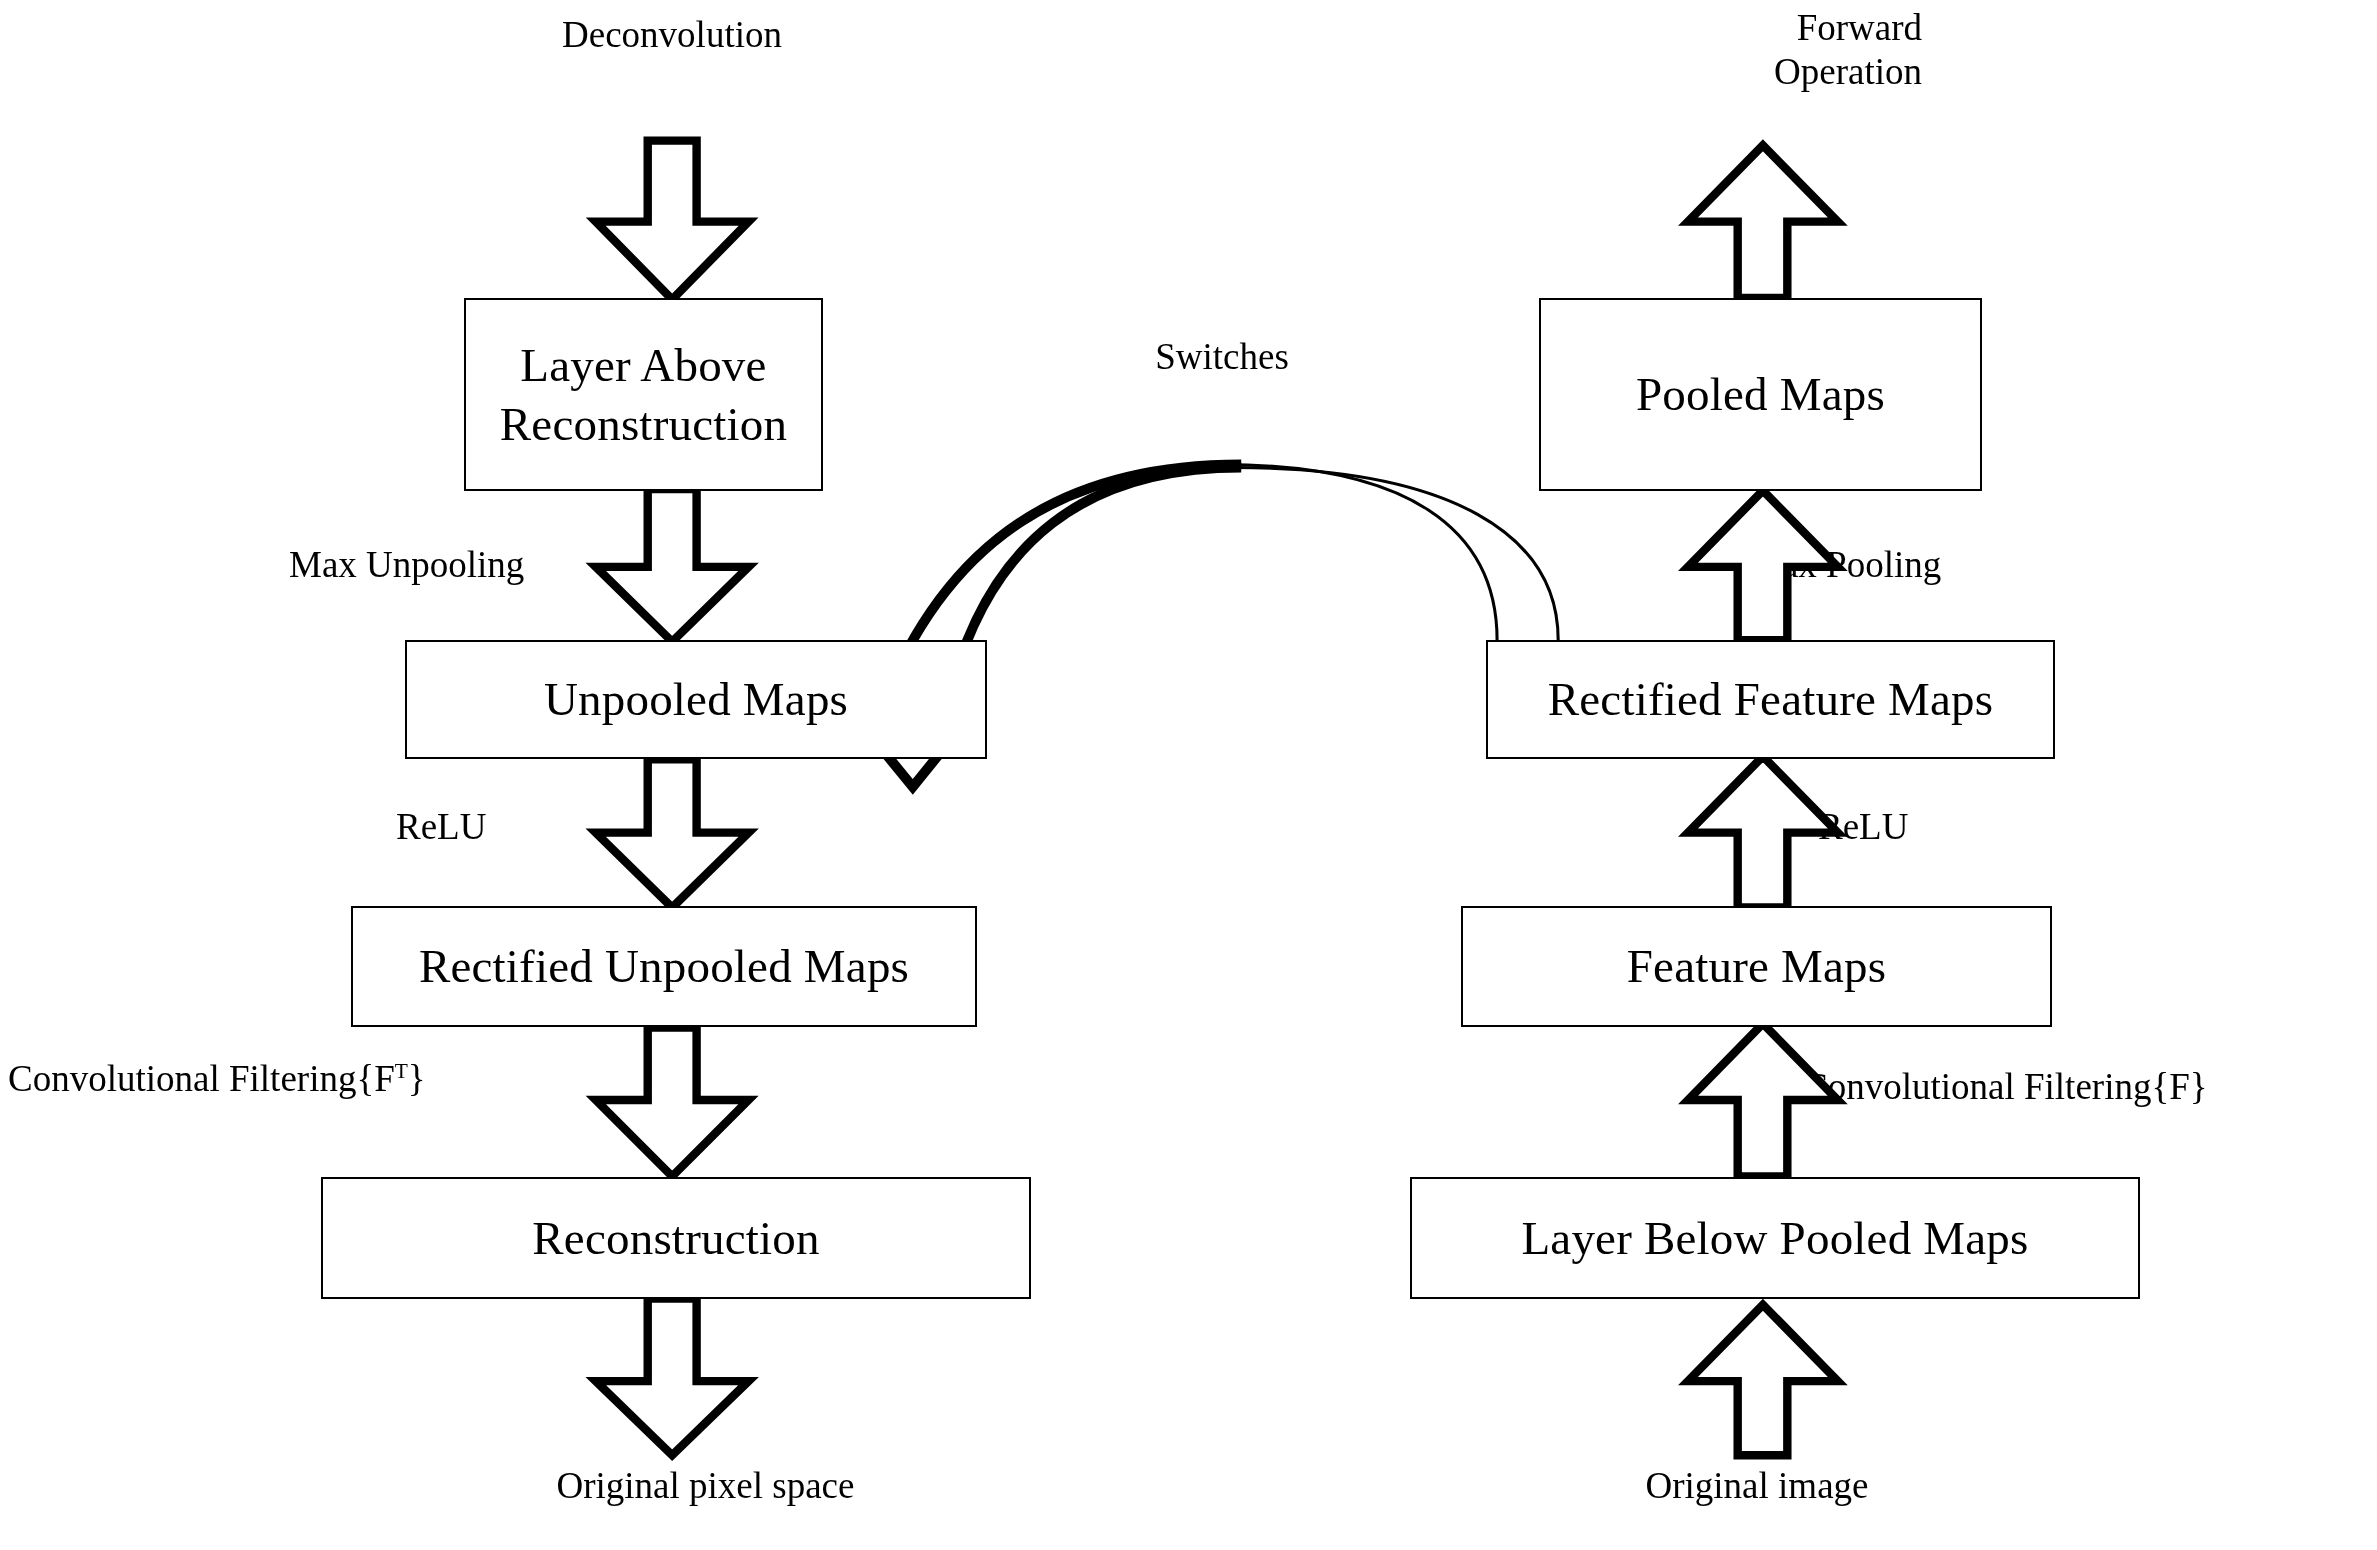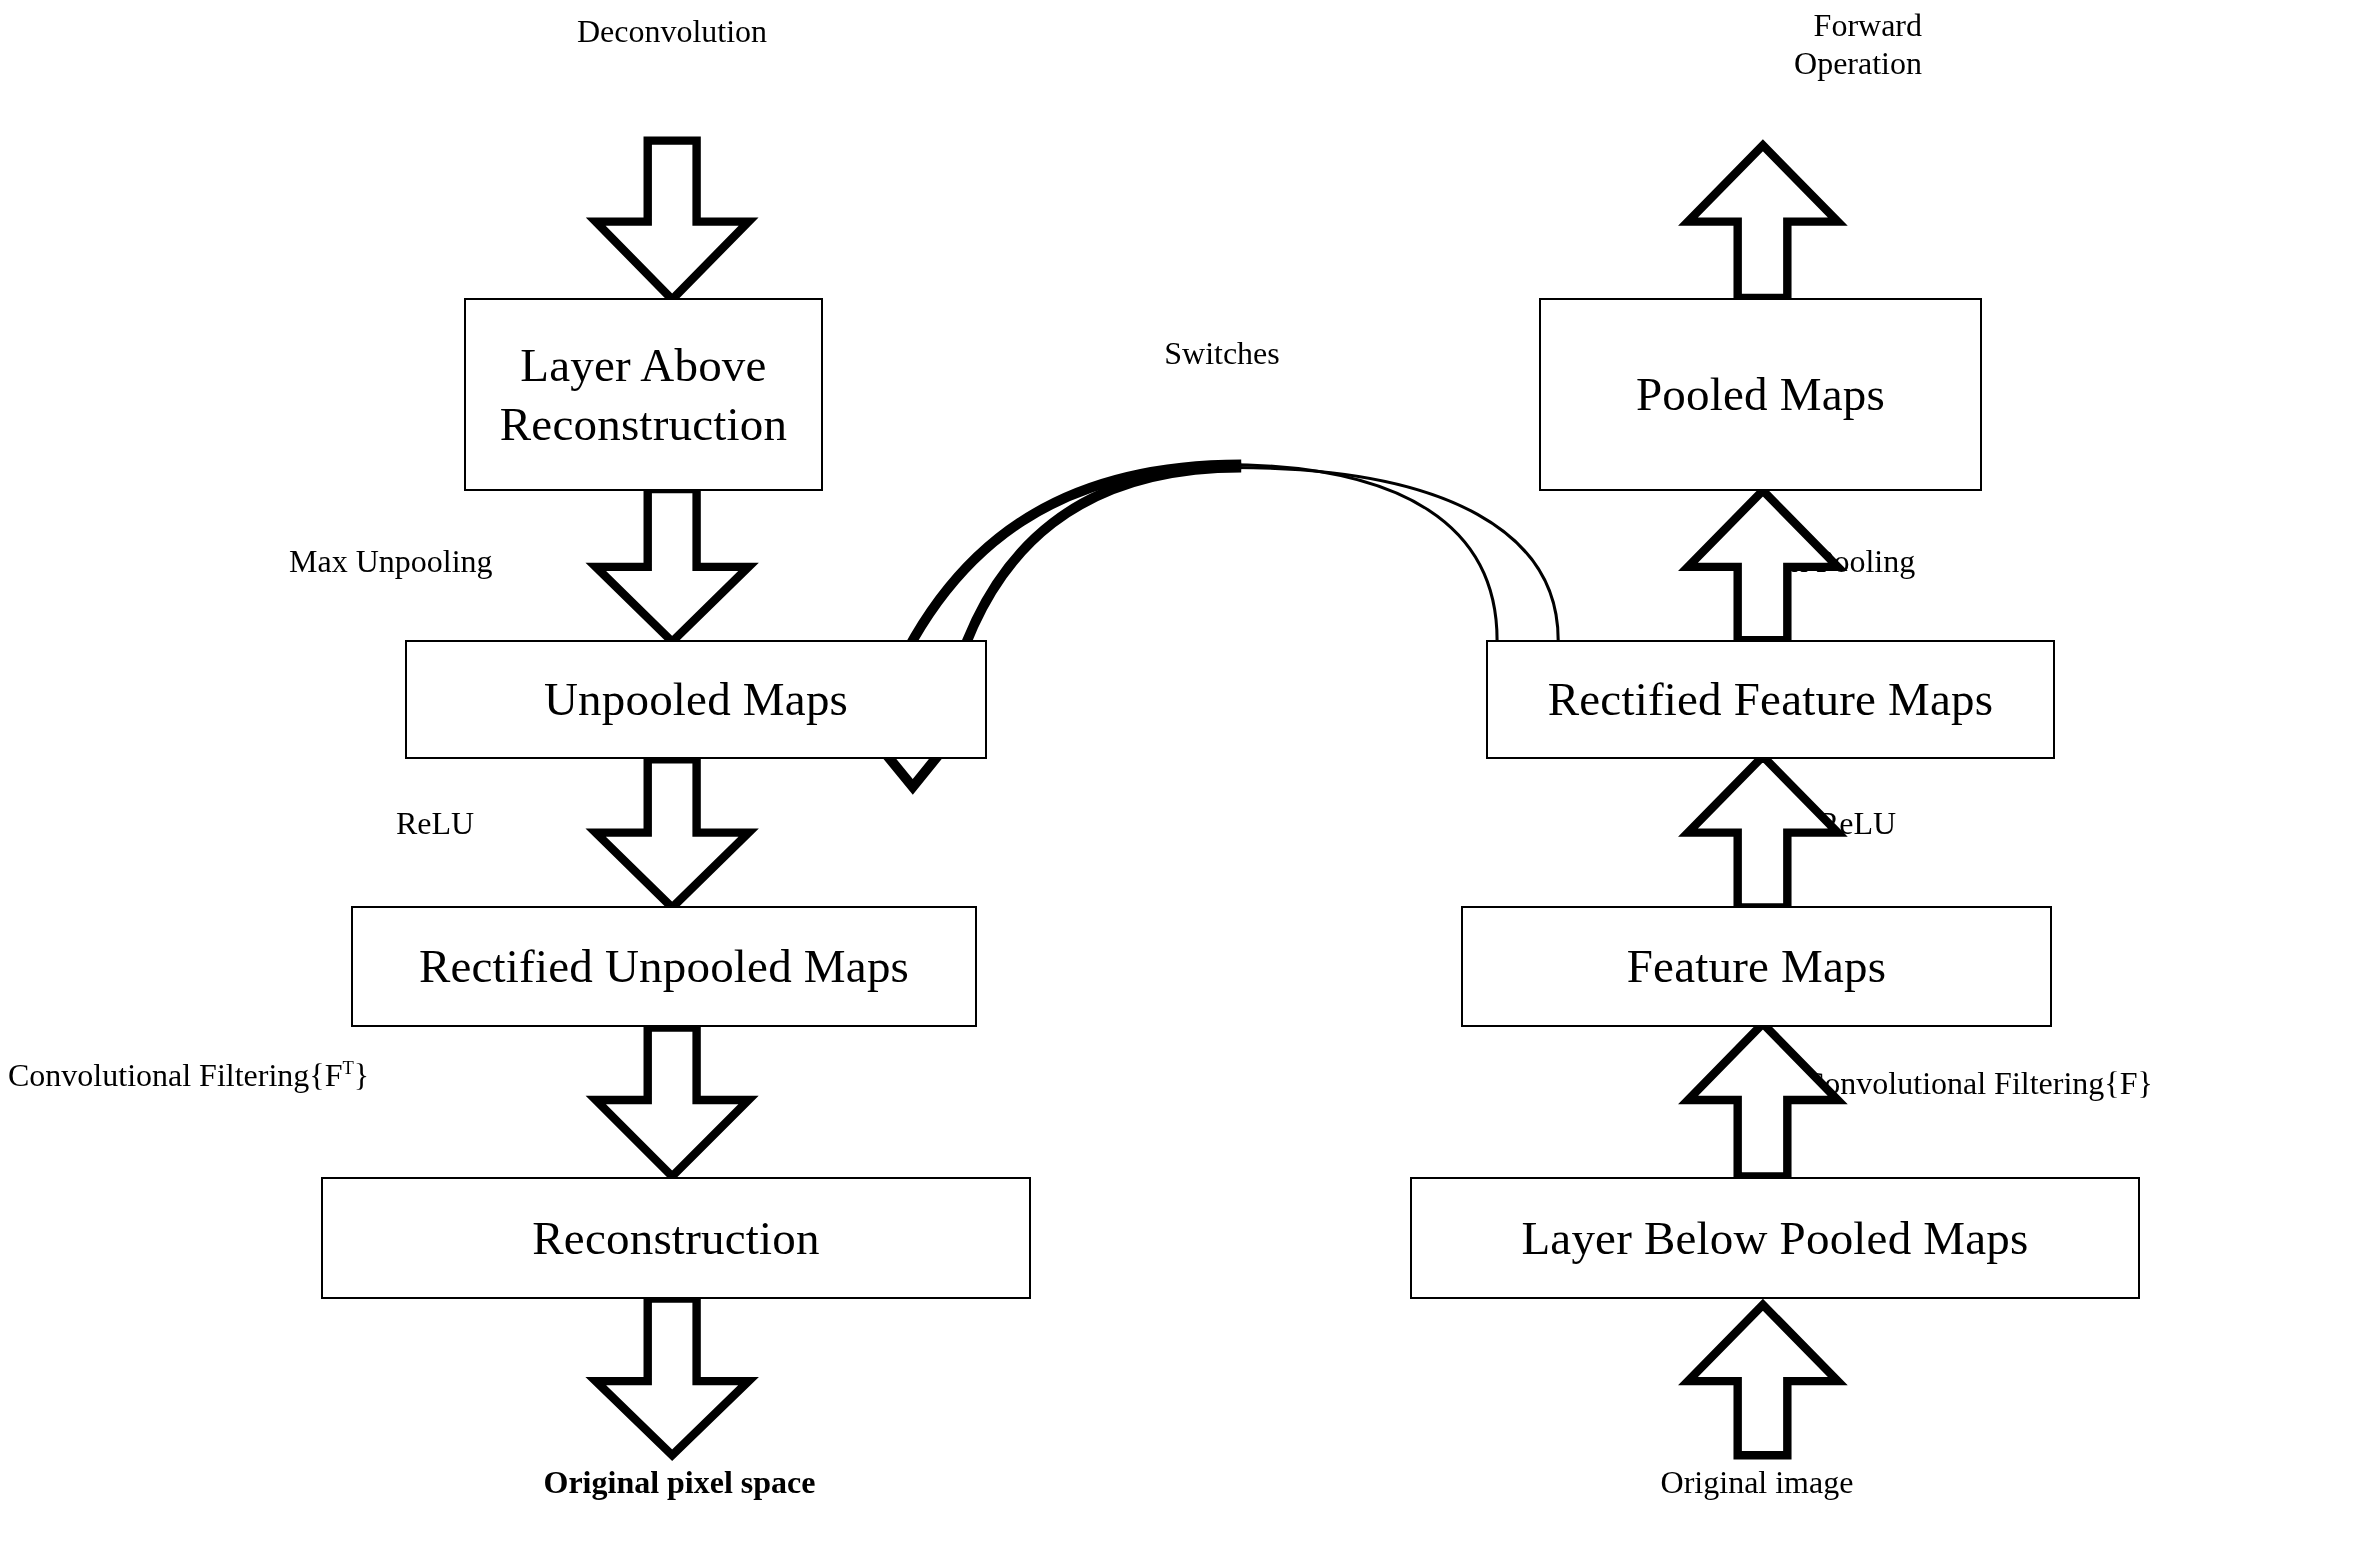--- a/index.html
+++ b/index.html
@@ -3,21 +3,21 @@
 <meta charset="utf-8">
 <style>
   html,body{margin:0;padding:0;background:#ffffff;}
   body{width:2377px;height:1550px;position:relative;overflow:hidden;
        font-family:"Liberation Serif","DejaVu Serif",serif;color:#000;}
   #canvas{position:absolute;left:0;top:0;width:2377px;height:1550px;}
   .node{position:absolute;box-sizing:border-box;border:2.3px solid #000;background:#fff;
         display:flex;align-items:center;justify-content:center;text-align:center;
         font-size:47px;line-height:1.12;letter-spacing:0.2px;}
   .node.two-line{line-height:1.25;}
-  .lbl{position:absolute;font-size:32px;white-space:nowrap;line-height:1.12;}
+  .lbl{position:absolute;font-size:37px;white-space:nowrap;line-height:1.12;}
   .lbl.center{text-align:center;}
   .lbl.two{line-height:1.2;text-align:right;white-space:normal;}
   sup{font-size:0.58em;vertical-align:super;line-height:0;}
   svg.layer{position:absolute;left:0;top:0;width:2377px;height:1550px;overflow:visible;pointer-events:none;}
   .arrowshape{fill:#ffffff;stroke:#000000;stroke-width:11;stroke-linejoin:miter;}
   .ribbon-thick{fill:none;stroke:#000000;stroke-width:13;}
   .ribbon-thin{fill:none;stroke:#000000;stroke-width:4;}
   .arrowhead-open{fill:#ffffff;stroke:#000000;stroke-width:13;stroke-linejoin:miter;}
 </style>
 </head>
@@ -41,21 +41,21 @@
   <div class="lbl" style="left:396px;top:806px;">ReLU</div>
 
   <div class="lbl" style="left:1818px;top:806px;">ReLU</div>
 
   <div class="lbl" style="left:8px;top:1058px;">
     <span>Convolutional Filtering{F</span><sup>T</sup><span>}</span>
   </div>
 
   <div class="lbl" style="left:1803px;top:1066px;">Convolutional Filtering{F}</div>
 
-  <div class="lbl center" style="left:458px;top:1465px;width:443px;font-weight:bold;">Original pixel space</div>
+  <div class="lbl center" style="left:484px;top:1465px;width:443px;">Original pixel space</div>
 
   <div class="lbl center" style="left:1566px;top:1465px;width:382px;">Original image</div>
 
   <svg class="layer" viewBox="0 0 3112 2029">
 
     <polygon class="arrowshape" points="848,184 912,184 912,290 980,290 880,392 780,290 848,290"></polygon>
 
     <polygon class="arrowshape" points="848,640 912,640 912,742 980,742 880,840 780,742 848,742"></polygon>
 
     <polygon class="arrowshape" points="848,994 912,994 912,1090 980,1090 880,1188 780,1090 848,1090"></polygon>

